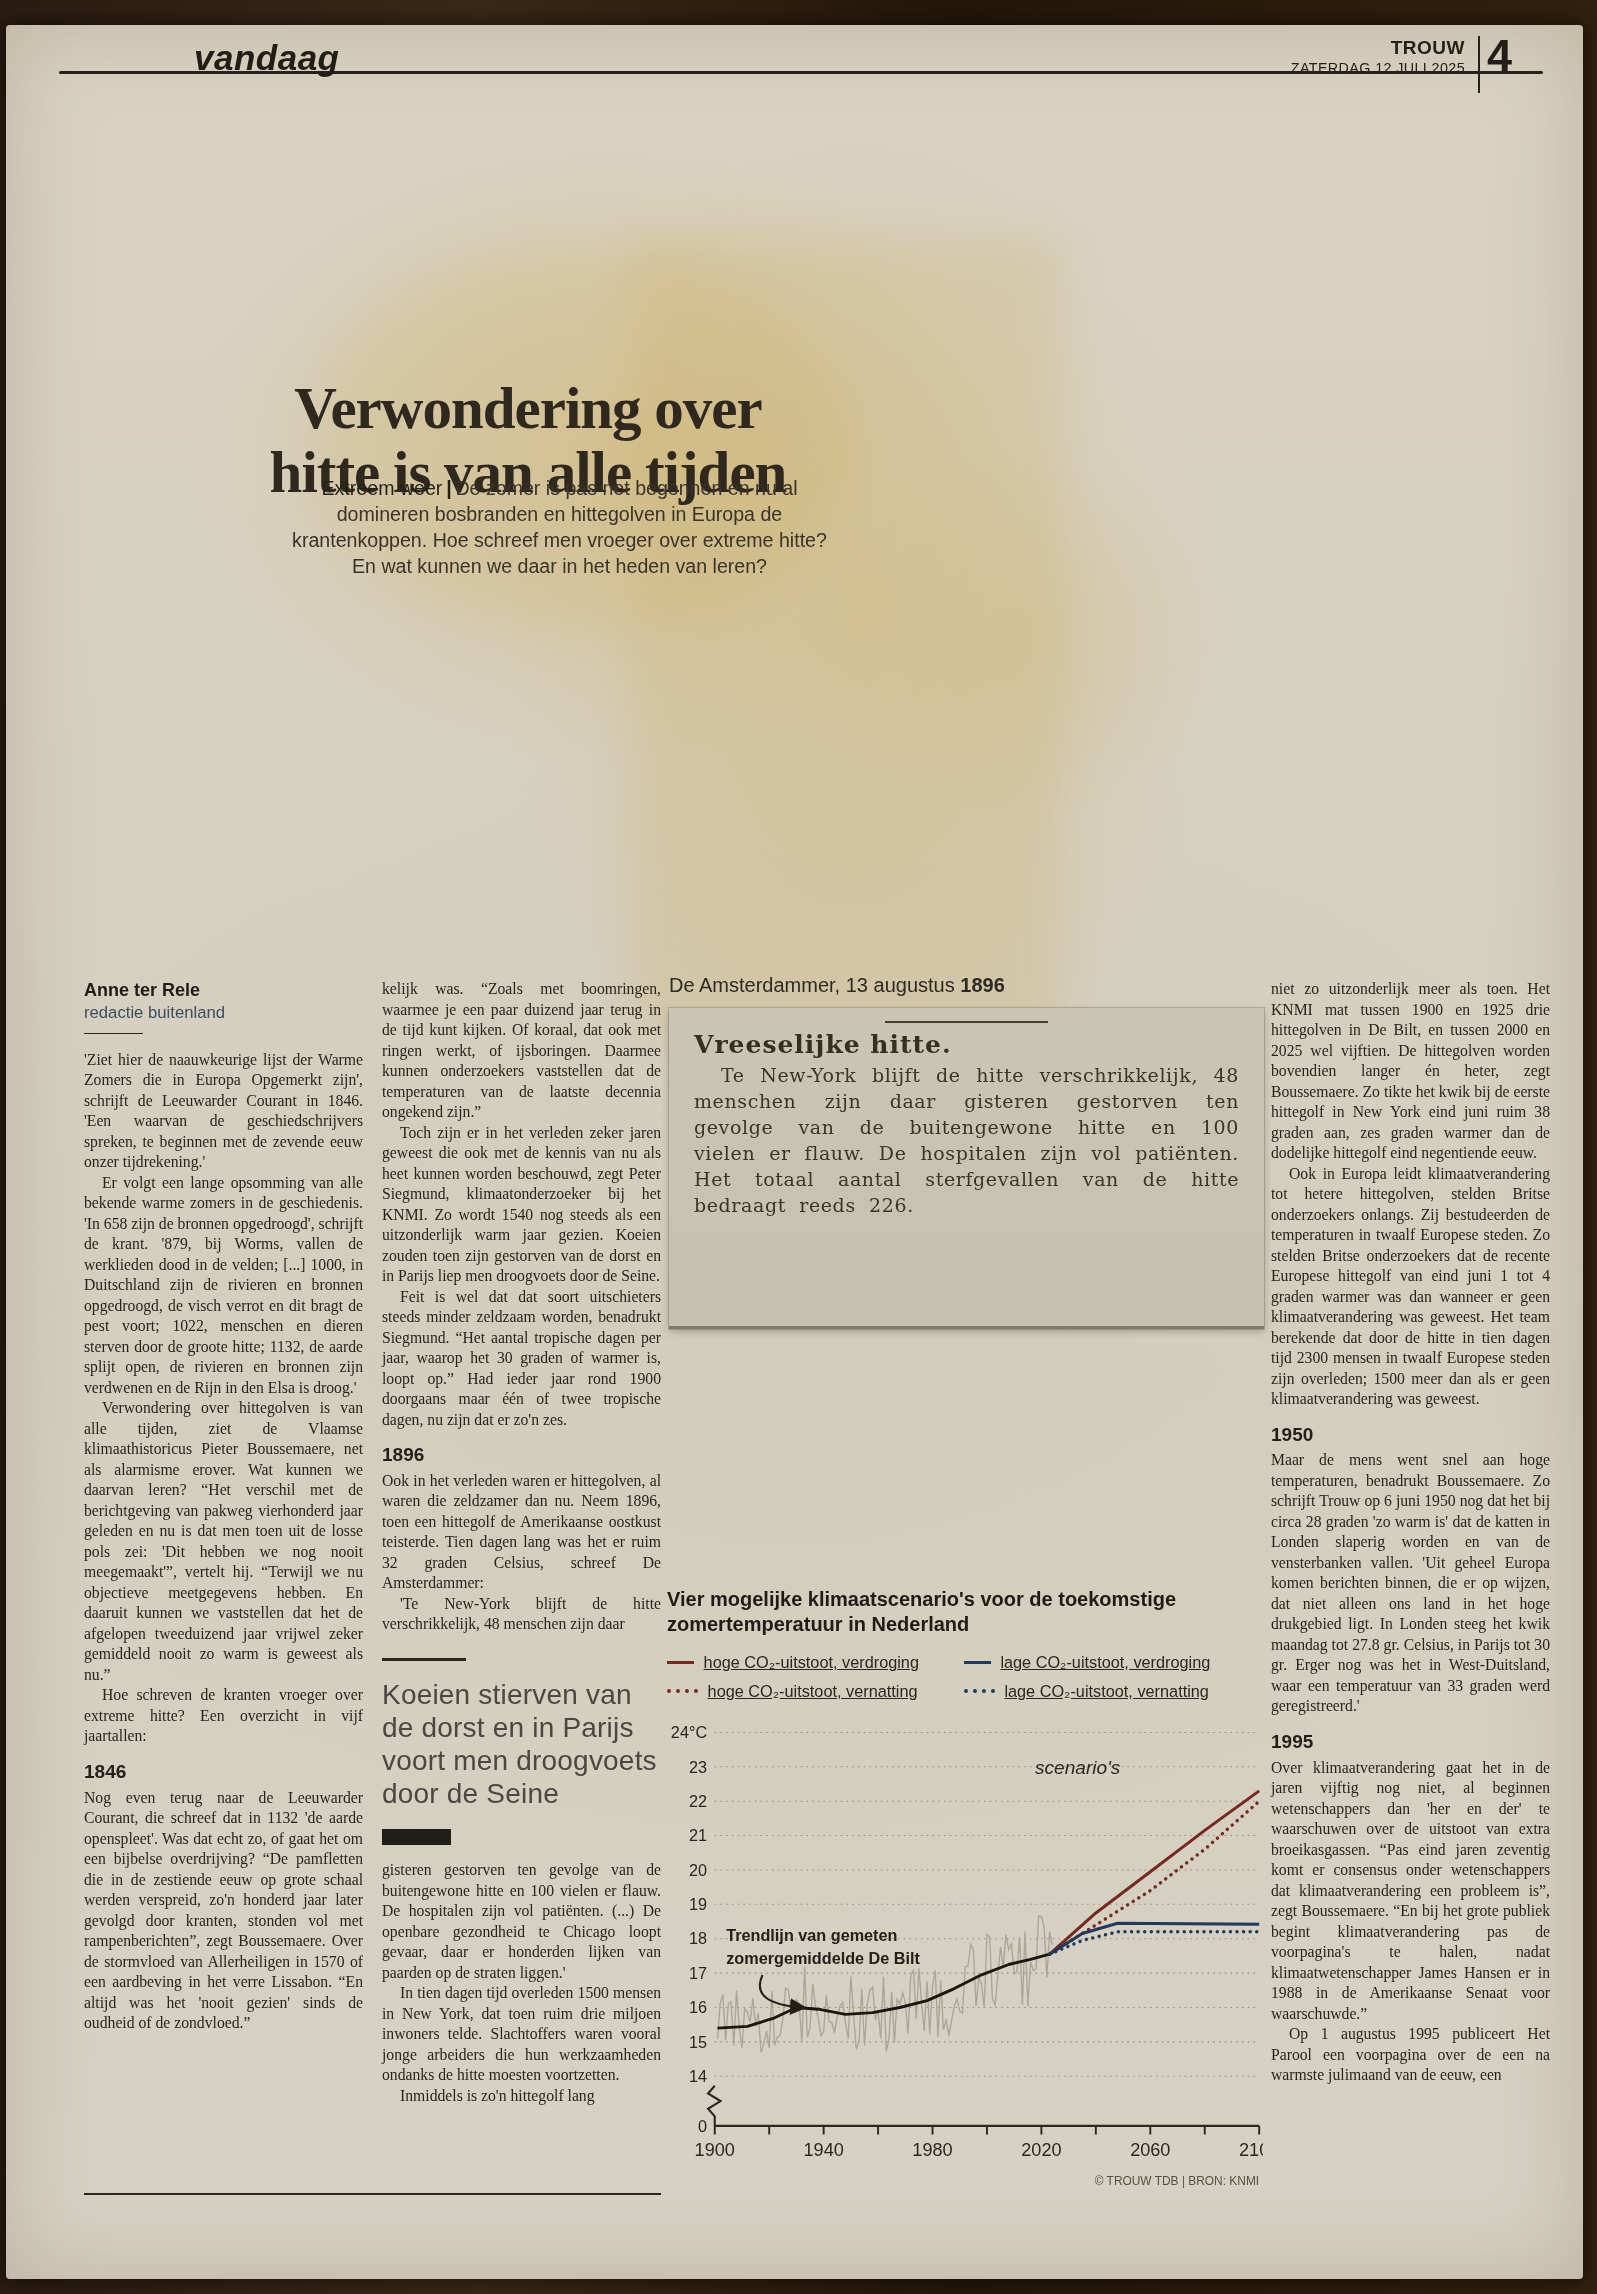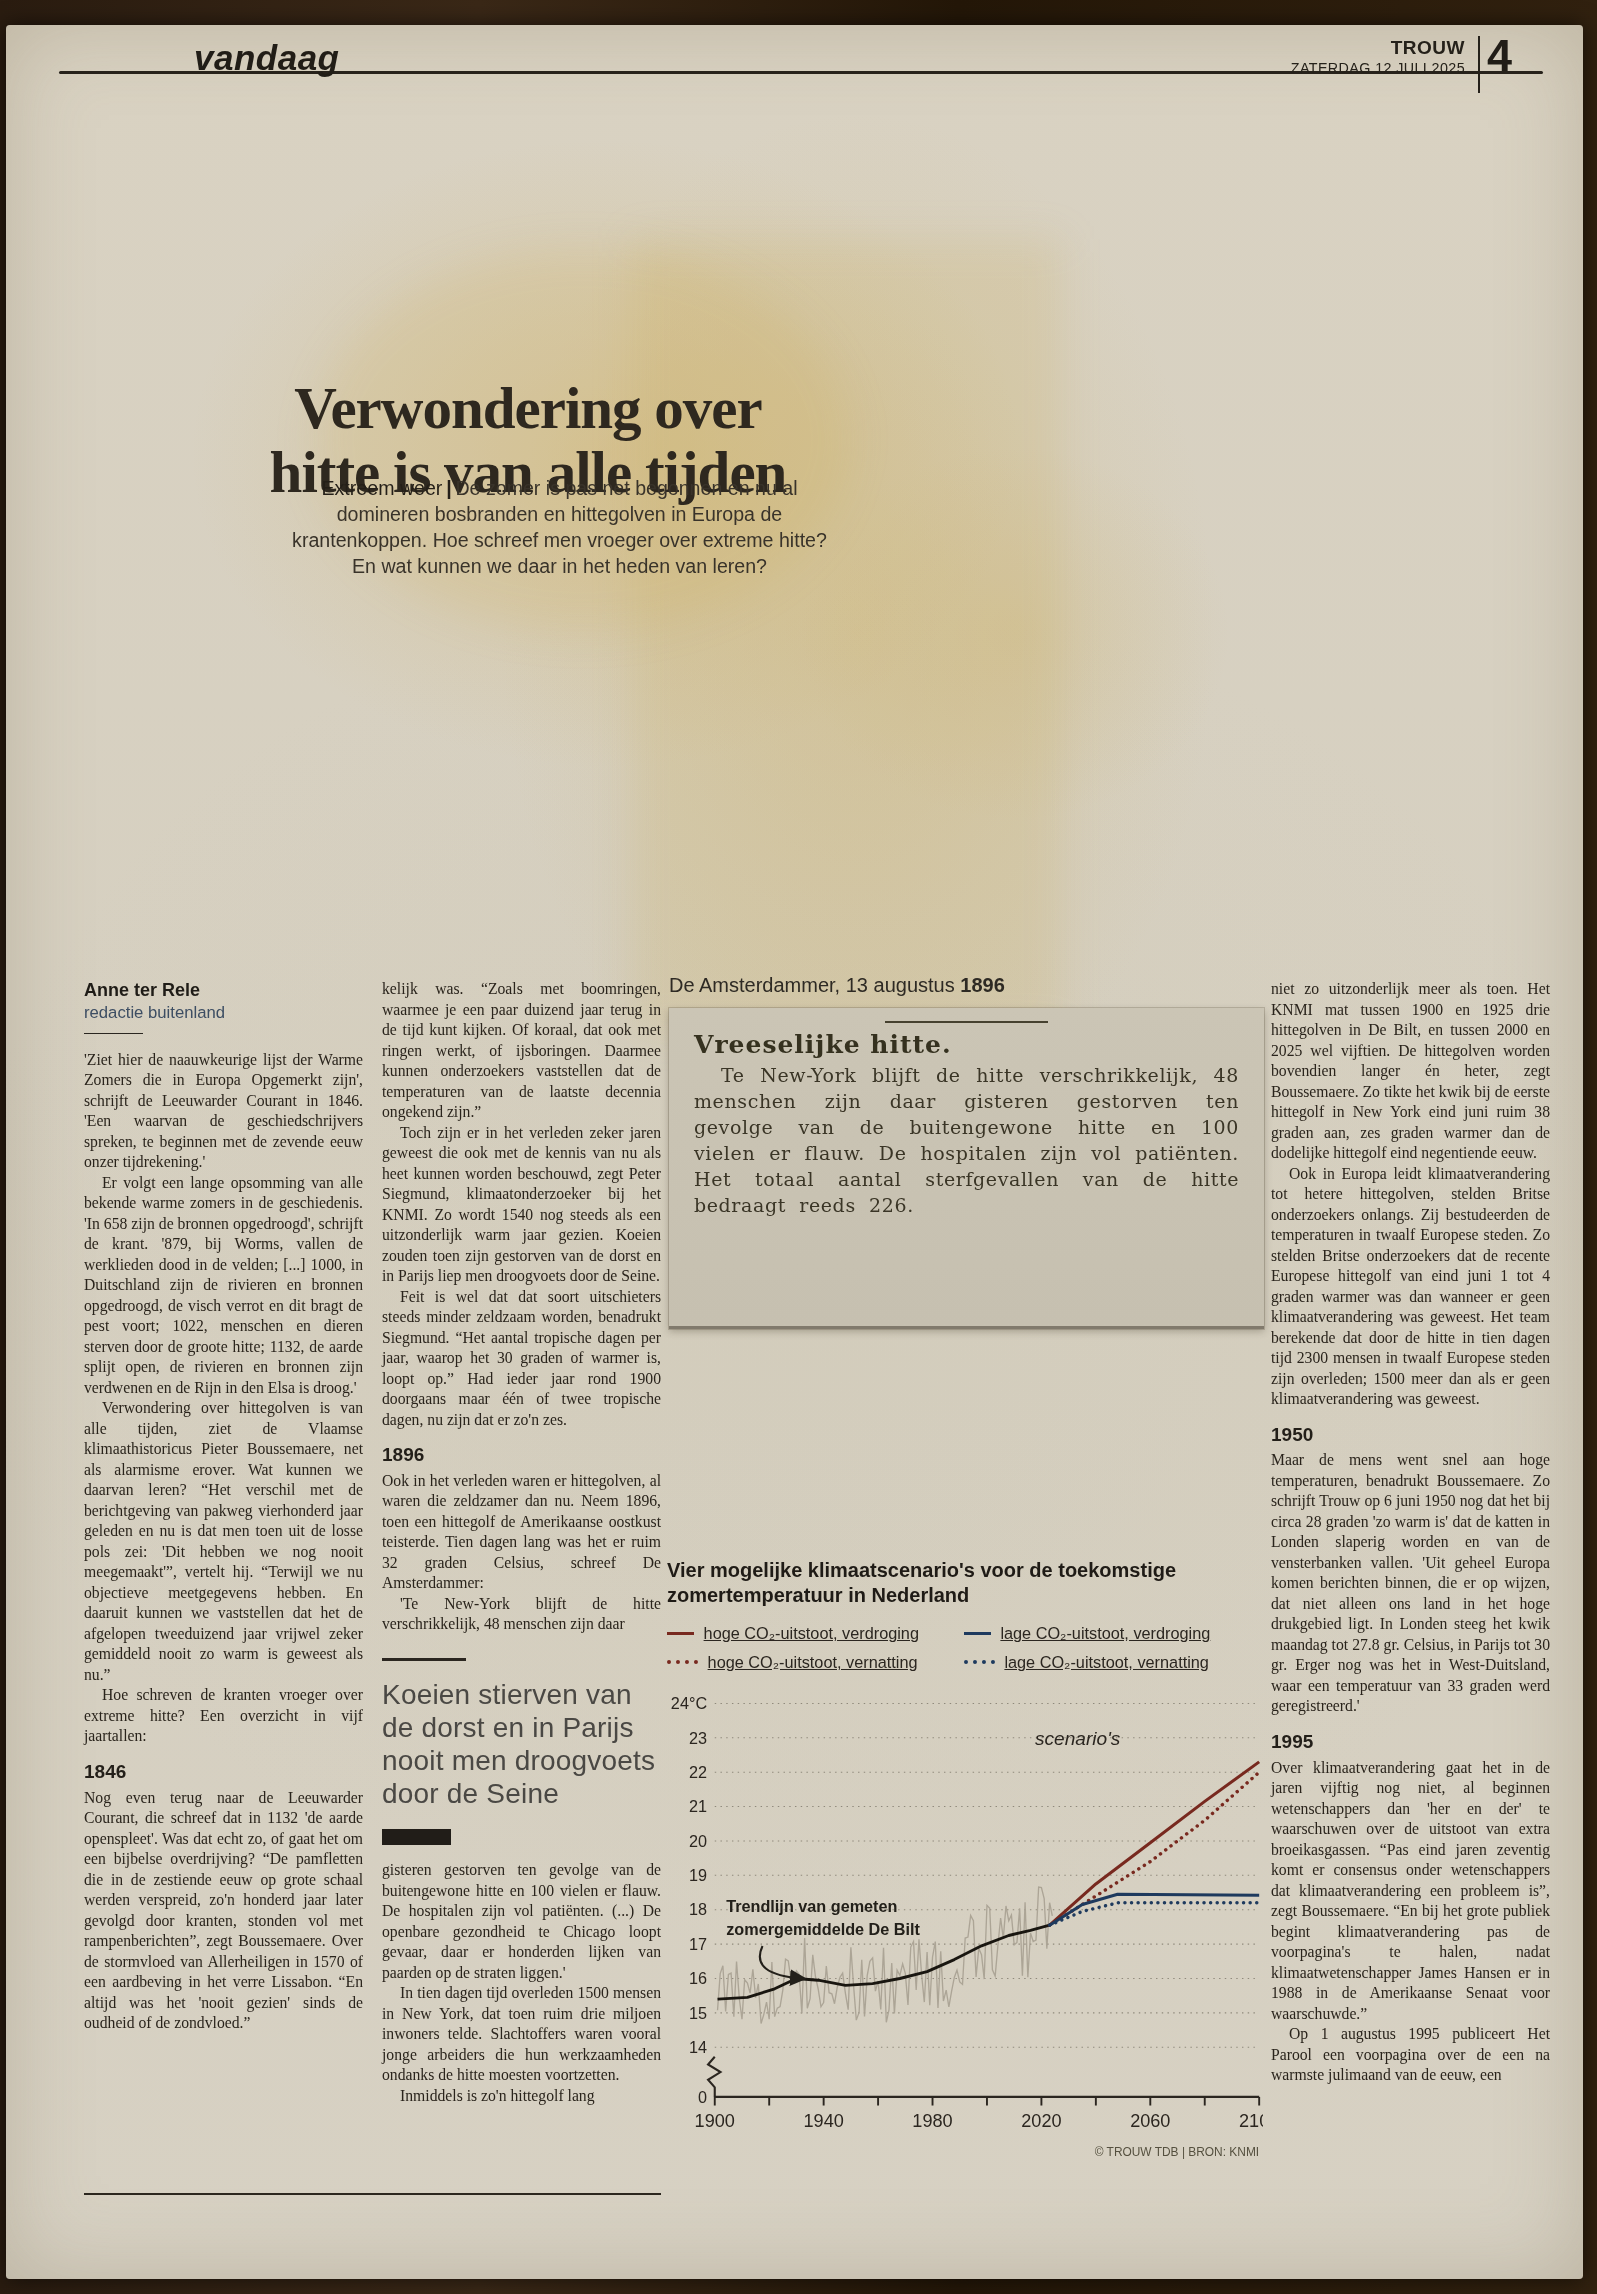--- a/index.html
+++ b/index.html
@@ -62,21 +62,21 @@
             background:linear-gradient(#cbc5b5,#c6c0b0);padding:11.5px 25px 15.3px;
             box-shadow:0 0 0 1px rgba(90,80,60,.25), 0 2.9px 7.6px rgba(50,42,25,.3);
             border-bottom:3.8px solid rgba(55,48,36,.5);}
   .clip-toprule{width:163px;height:1.9px;background:#46412f;margin:1.9px auto 5.7px;}
   .clip-head{text-align:left;font:700 25px/31px "DejaVu Serif",serif;color:#35311f;letter-spacing:1px;}
   .clipping p{margin:1.9px 0 0;text-indent:27px;font:400 19px/26px "DejaVu Serif",serif;color:#3a3526;
               word-spacing:6.7px;letter-spacing:0.6px;text-align:justify;}
 
   
   .chart{position:absolute;left:667px;top:1558px;width:596px;}
-  .chart-title{font:700 20px/25px "Liberation Sans",sans-serif;color:#1f1b16;}
+  .chart-title{font:700 20px/25px "Liberation Sans",sans-serif;color:#1f1b16;margin-top:29px;}
   .chart-legend{margin-top:15.3px;display:grid;grid-template-columns:293px 1fr;row-gap:7.6px;column-gap:3.8px;}
   .lg-item{display:flex;align-items:center;gap:9.6px;font:400 16.3px/21px "Liberation Sans",sans-serif;color:#2b2620;text-decoration:underline;}
   .lg-marker{flex:0 0 auto;}
   .lg-marker.solid{width:27px;height:0;border-top:3.8px solid #000;}
   .lg-marker.dotted{width:31px;height:0;border-top:4.3px dotted #000;}
   .chart svg{display:block;margin-top:13.4px;}
 </style>
 </head>
 <body>
 
@@ -117,21 +117,21 @@
   <div class="col" style="left:382px;top:979px;">
     <div>
         <p class="first">kelijk was. “Zoals met boomringen, waarmee je een paar duizend jaar terug in de tijd kunt kijken. Of koraal, dat ook met ringen werkt, of ijsboringen. Daarmee kunnen onderzoekers vaststellen dat de temperaturen van de laatste decennia ongekend zijn.”</p>
         <p>Toch zijn er in het verleden zeker jaren geweest die ook met de kennis van nu als heet kunnen worden beschouwd, zegt Peter Siegmund, klimaatonderzoeker bij het KNMI. Zo wordt 1540 nog steeds als een uitzonderlijk warm jaar gezien. Koeien zouden toen zijn gestorven van de dorst en in Parijs liep men droogvoets door de Seine.</p>
         <p>Feit is wel dat dat soort uitschieters steeds minder zeldzaam worden, benadrukt Siegmund. “Het aantal tropische dagen per jaar, waarop het 30 graden of warmer is, loopt op.” Had ieder jaar rond 1900 doorgaans maar één of twee tropische dagen, nu zijn dat er zo'n zes.</p>
         <h3>1896</h3>
         <p class="first">Ook in het verleden waren er hittegolven, al waren die zeldzamer dan nu. Neem 1896, toen een hittegolf de Amerikaanse oostkust teisterde. Tien dagen lang was het er ruim 32 graden Celsius, schreef De Amsterdammer:</p>
         <p>'Te New-York blijft de hitte verschrikkelijk, 48 menschen zijn daar</p>
         <div class="pullquote">
           <div class="pq-rule"></div>
-          <div class="pq-text">Koeien stierven van de dorst en in Parijs nooit men droogvoets door de Seine</div>
+          <div class="pq-text">Koeien stierven van de dorst en in Parijs voort men droogvoets door de Seine</div>
           <div class="pq-bar"></div>
         </div>
         <p class="first">gisteren gestorven ten gevolge van de buitengewone hitte en 100 vielen er flauw. De hospitalen zijn vol patiënten. (...) De openbare gezondheid te Chicago loopt gevaar, daar er honderden lijken van paarden op de straten liggen.'</p>
         <p>In tien dagen tijd overleden 1500 mensen in New York, dat toen ruim drie miljoen inwoners telde. Slachtoffers waren vooral jonge arbeiders die hun werkzaamheden ondanks de hitte moesten voortzetten.</p>
         <p>Inmiddels is zo'n hittegolf lang</p>
       </div>
   </div>
 
   <div class="col" style="left:1271px;top:979px;">
     <div>

